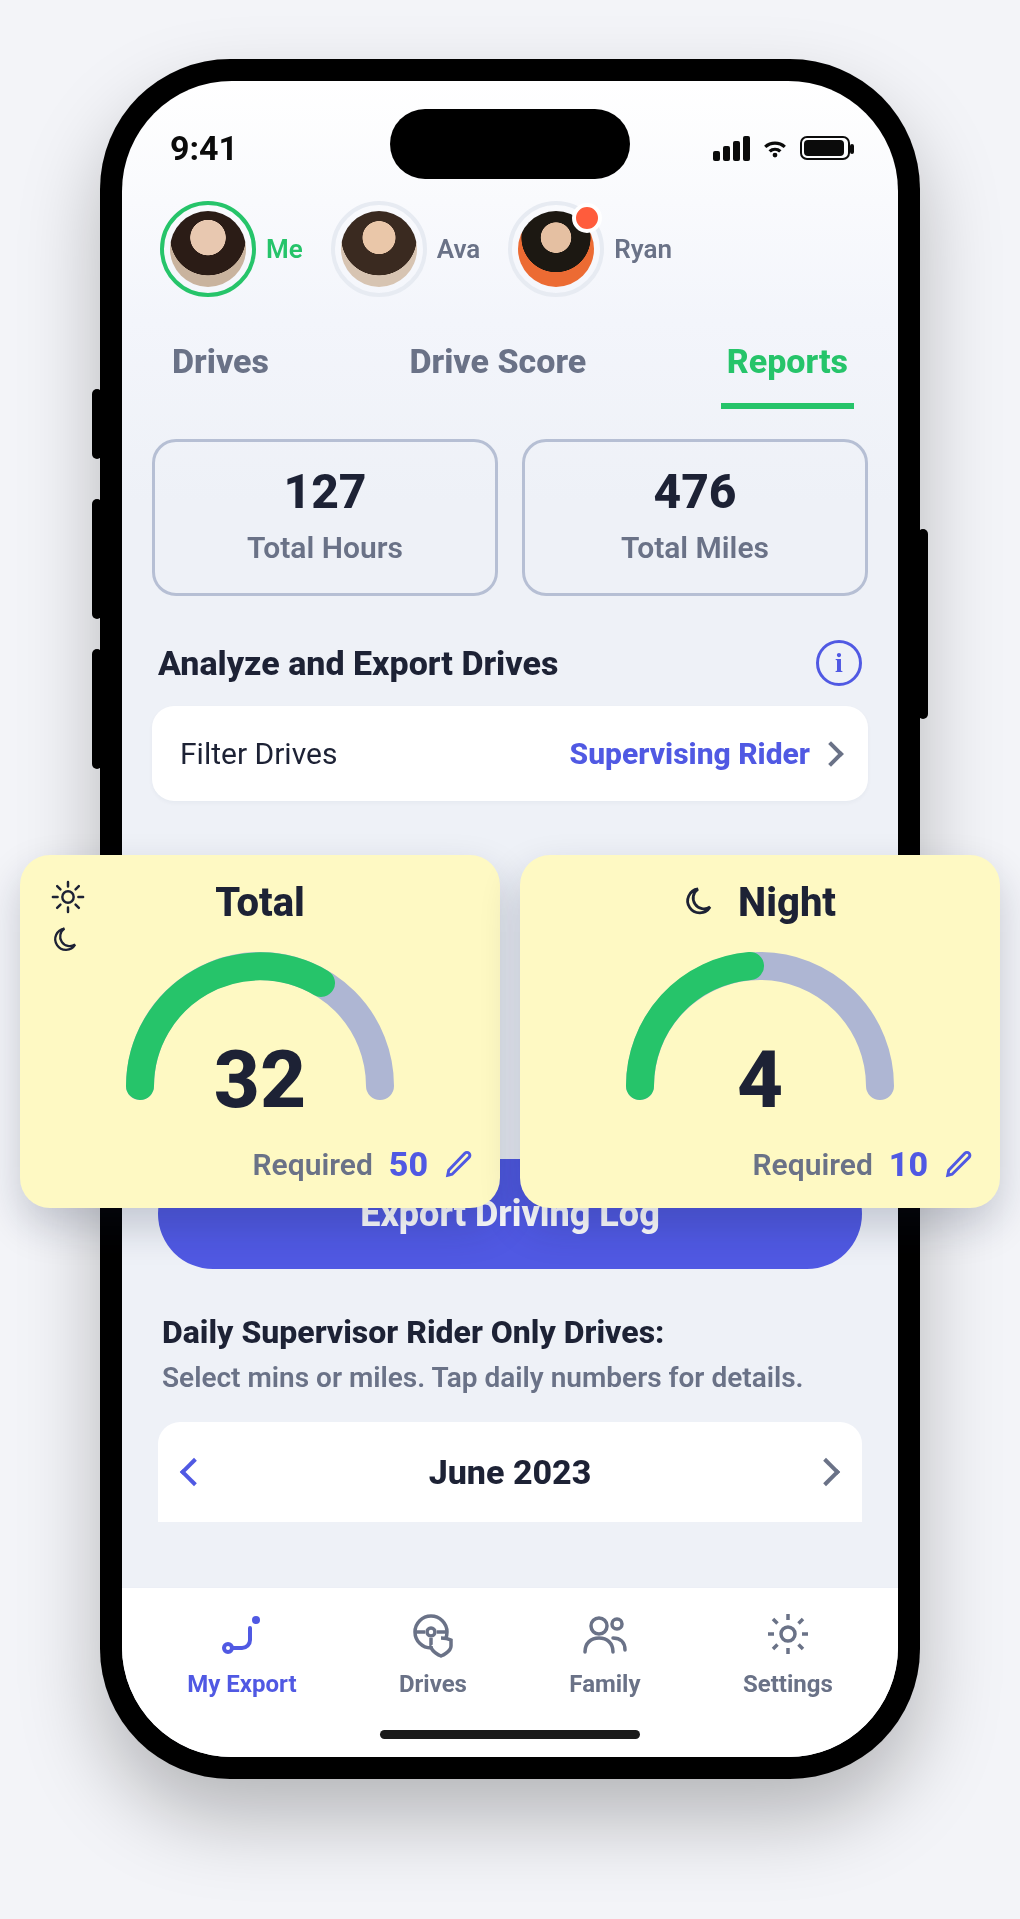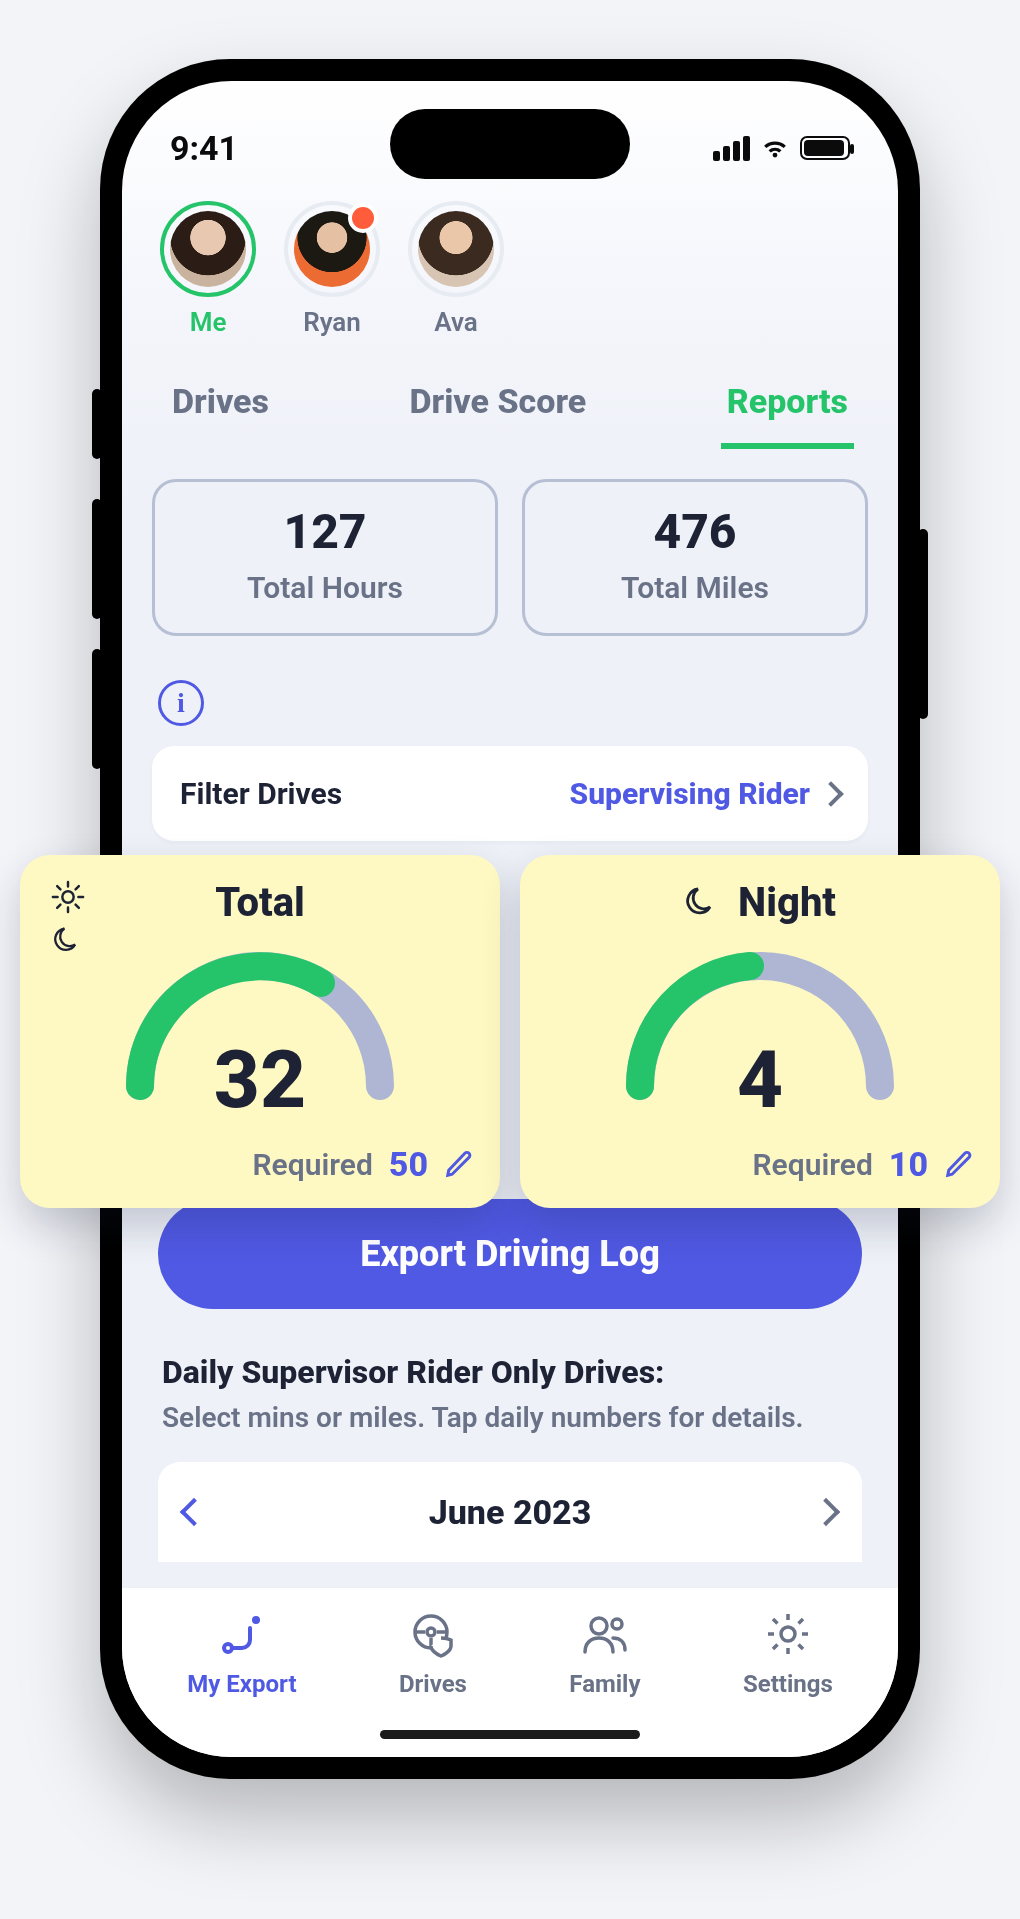--- a/index.html
+++ b/index.html
@@ -35,21 +35,21 @@
   .bars span{width:7px;background:#0b0b0b;border-radius:2px;}
   .bars span:nth-child(1){height:10px}.bars span:nth-child(2){height:15px}.bars span:nth-child(3){height:20px}.bars span:nth-child(4){height:25px}
   .wifi{width:30px;height:22px;position:relative;}
   .wifi svg{width:30px;height:22px;}
   .batt{width:50px;height:24px;border:2.5px solid #0b0b0b;border-radius:7px;position:relative;}
   .batt:after{content:"";position:absolute;right:-6px;top:6px;width:4px;height:10px;background:#0b0b0b;border-radius:2px;}
   .batt i{position:absolute;inset:2px 4px 2px 2px;background:#0b0b0b;border-radius:4px;}
 
   
   .people{display:flex;gap:28px;padding:10px 38px 22px;}
-  .person{display:flex;flex-direction:column;align-items:center;gap:10px;cursor:pointer;}
+  .person{display:flex;align-items:center;gap:10px;cursor:pointer;}
   .avatar{width:96px;height:96px;border-radius:50%;border:4px solid #e7ebf2;position:relative;}
   .avatar.sel{border-color:var(--green);}
   .avatar.badge:after{content:"";position:absolute;top:-2px;right:-2px;width:22px;height:22px;border-radius:50%;background:#ff5c3c;border:4px solid #fff;}
   .avatar .face{position:absolute;inset:6px;border-radius:50%;}
   .person .name{font-size:26px;font-weight:600;color:var(--muted);}
   .person .name.active{color:var(--green);}
   
   
   .tabs{display:flex;justify-content:space-between;padding:8px 44px 0;}
   .tab{font-size:34px;font-weight:800;color:var(--muted);padding:14px 6px 22px;border-bottom:6px solid transparent;cursor:pointer;}
@@ -60,21 +60,21 @@
   .stats{display:flex;gap:24px;}
   .statcard{flex:1;border:3px solid var(--line);border-radius:24px;background:transparent;text-align:center;padding:26px 10px 28px;}
   .statcard .num{font-size:48px;font-weight:800;color:var(--ink);line-height:1;}
   .statcard .lab{font-size:30px;font-weight:600;color:var(--muted);margin-top:14px;}
 
   .sectionTitle{display:flex;align-items:center;justify-content:space-between;margin:44px 6px 20px;}
   .sectionTitle h2{margin:0;font-size:34px;font-weight:800;color:var(--ink);}
   .info{width:46px;height:46px;border:3px solid var(--blue);border-radius:50%;display:flex;align-items:center;justify-content:center;color:var(--blue);font-weight:900;font-size:28px;cursor:pointer;font-family:Georgia,serif;}
 
   .filter{background:var(--card);border-radius:22px;padding:30px 28px;display:flex;align-items:center;justify-content:space-between;box-shadow:0 2px 4px rgba(30,40,80,.04);cursor:pointer;}
-  .filter .flab{font-size:30px;font-weight:700;color:var(--ink);}
+  .filter .flab{font-size:30px;font-weight:400;color:var(--ink);}
   .filter .fval{display:flex;align-items:center;gap:12px;color:var(--blue);font-size:30px;font-weight:800;}
   .chev-r{width:18px;height:18px;border-right:4px solid var(--muted);border-top:4px solid var(--muted);transform:rotate(45deg);}
 
   
   .gauges{position:absolute;left:50%;transform:translateX(-50%);top:855px;width:980px;display:flex;gap:20px;z-index:20;}
   .gauge{flex:1;background:#fef9c3;border-radius:30px;padding:24px 26px 24px 26px;box-shadow:0 18px 40px rgba(20,30,60,.20);}
   .gauge-head{display:flex;align-items:center;justify-content:center;gap:18px;margin-bottom:10px;position:relative;}
   .gauge-head .title{font-size:40px;font-weight:800;color:var(--ink);}
   .gauge-icons{position:absolute;left:4px;top:0;display:flex;flex-direction:column;gap:8px;}
   .gauge-icons.single{position:static;}
@@ -149,30 +149,30 @@
       </div>
 
       <div class="people">
         <div class="person">
           <div class="avatar sel">
               <div class="face a1"></div>
             </div>
           <div class="name active">Me</div>
         </div>
         <div class="person">
+          <div class="avatar">
+              <div class="face a2"></div>
+            </div>
+          <div class="name">Ava</div>
+        </div>
+        <div class="person">
           <div class="avatar badge">
               <div class="face a3"></div>
             </div>
           <div class="name">Ryan</div>
-        </div>
-        <div class="person">
-          <div class="avatar">
-              <div class="face a2"></div>
-            </div>
-          <div class="name">Ava</div>
         </div>
       </div>
 
       <div class="tabs">
         <div class="tab">Drives</div>
         <div class="tab">Drive Score</div>
         <div class="tab active">Reports</div>
       </div>
 
       <div class="content">
@@ -181,20 +181,21 @@
             <div class="num">127</div>
             <div class="lab">Total Hours</div>
           </div>
           <div class="statcard">
             <div class="num">476</div>
             <div class="lab">Total Miles</div>
           </div>
         </div>
 
         <div class="sectionTitle">
+          <h2>Analyze and Export Drives</h2>
           <div class="info">i</div>
         </div>
 
         <div class="filter">
           <div class="flab">Filter Drives</div>
           <div class="fval">
             <span>Supervising Rider</span>
             <span class="chev-r"></span>
           </div>
         </div>

